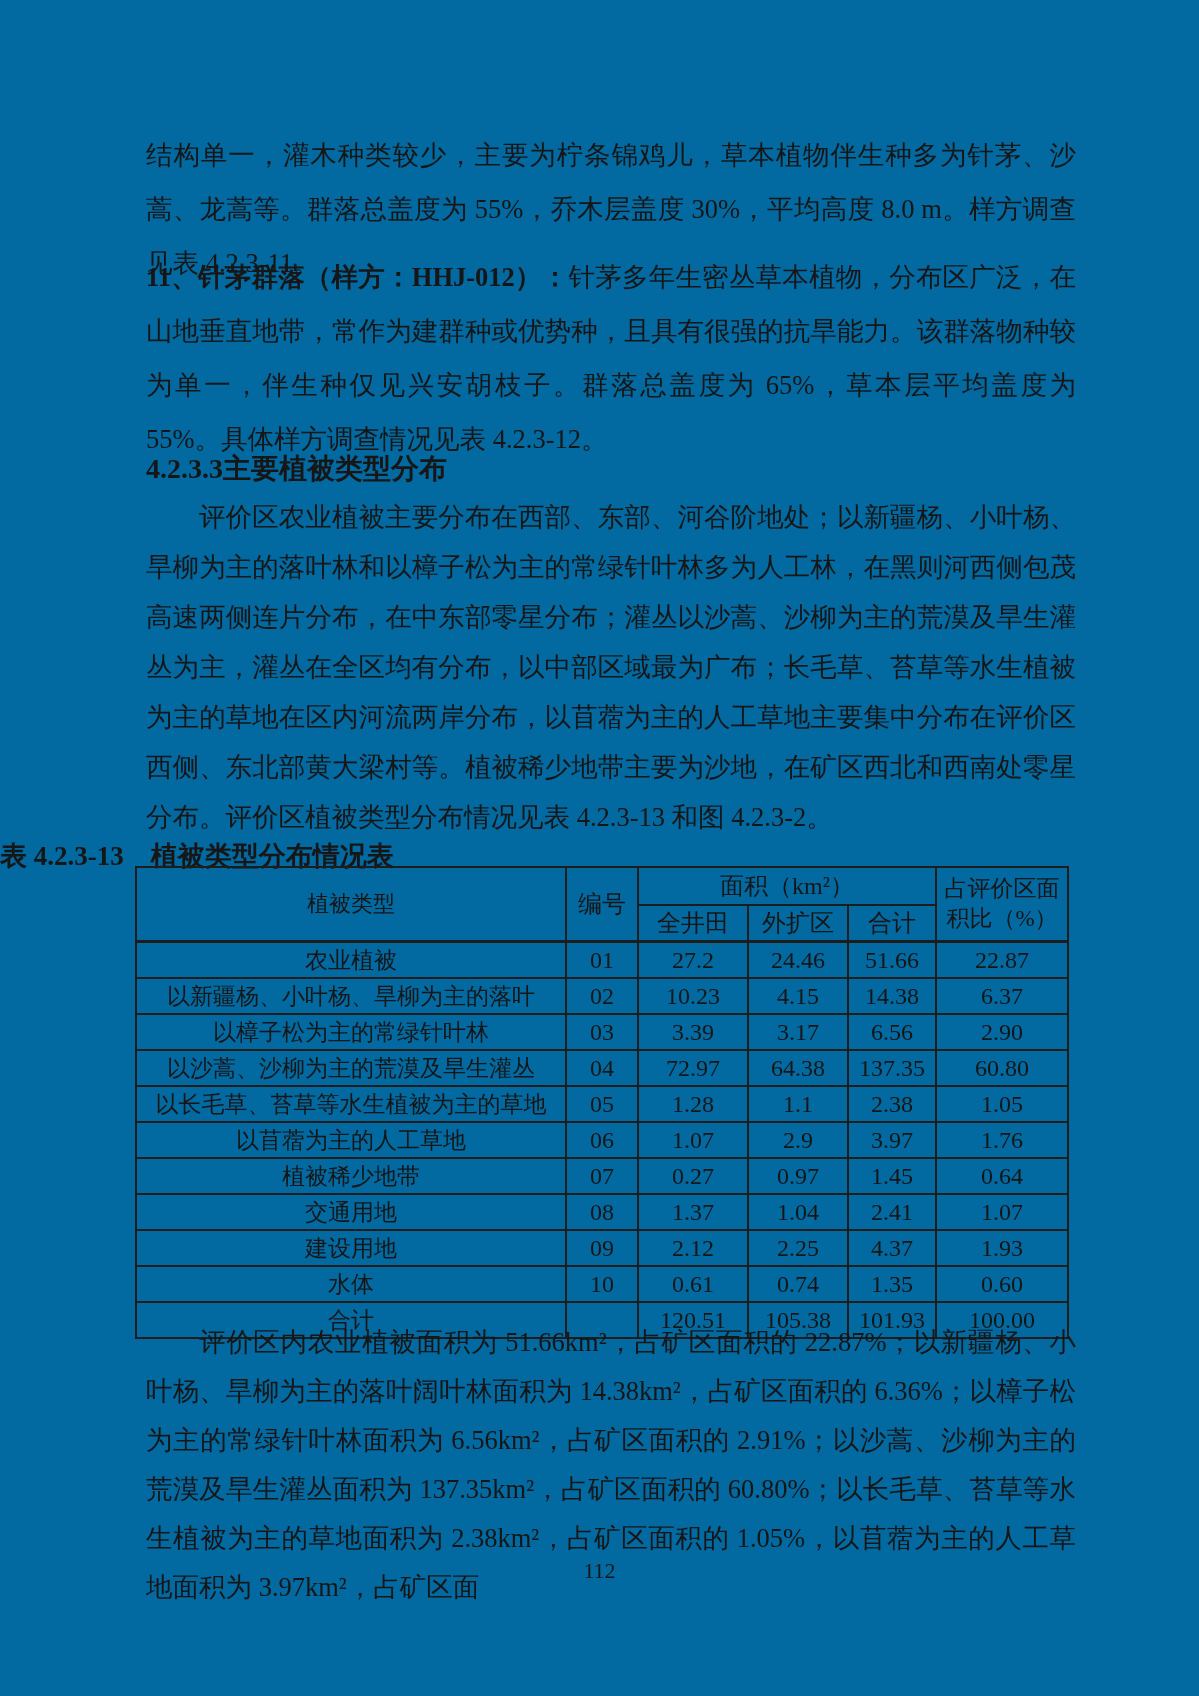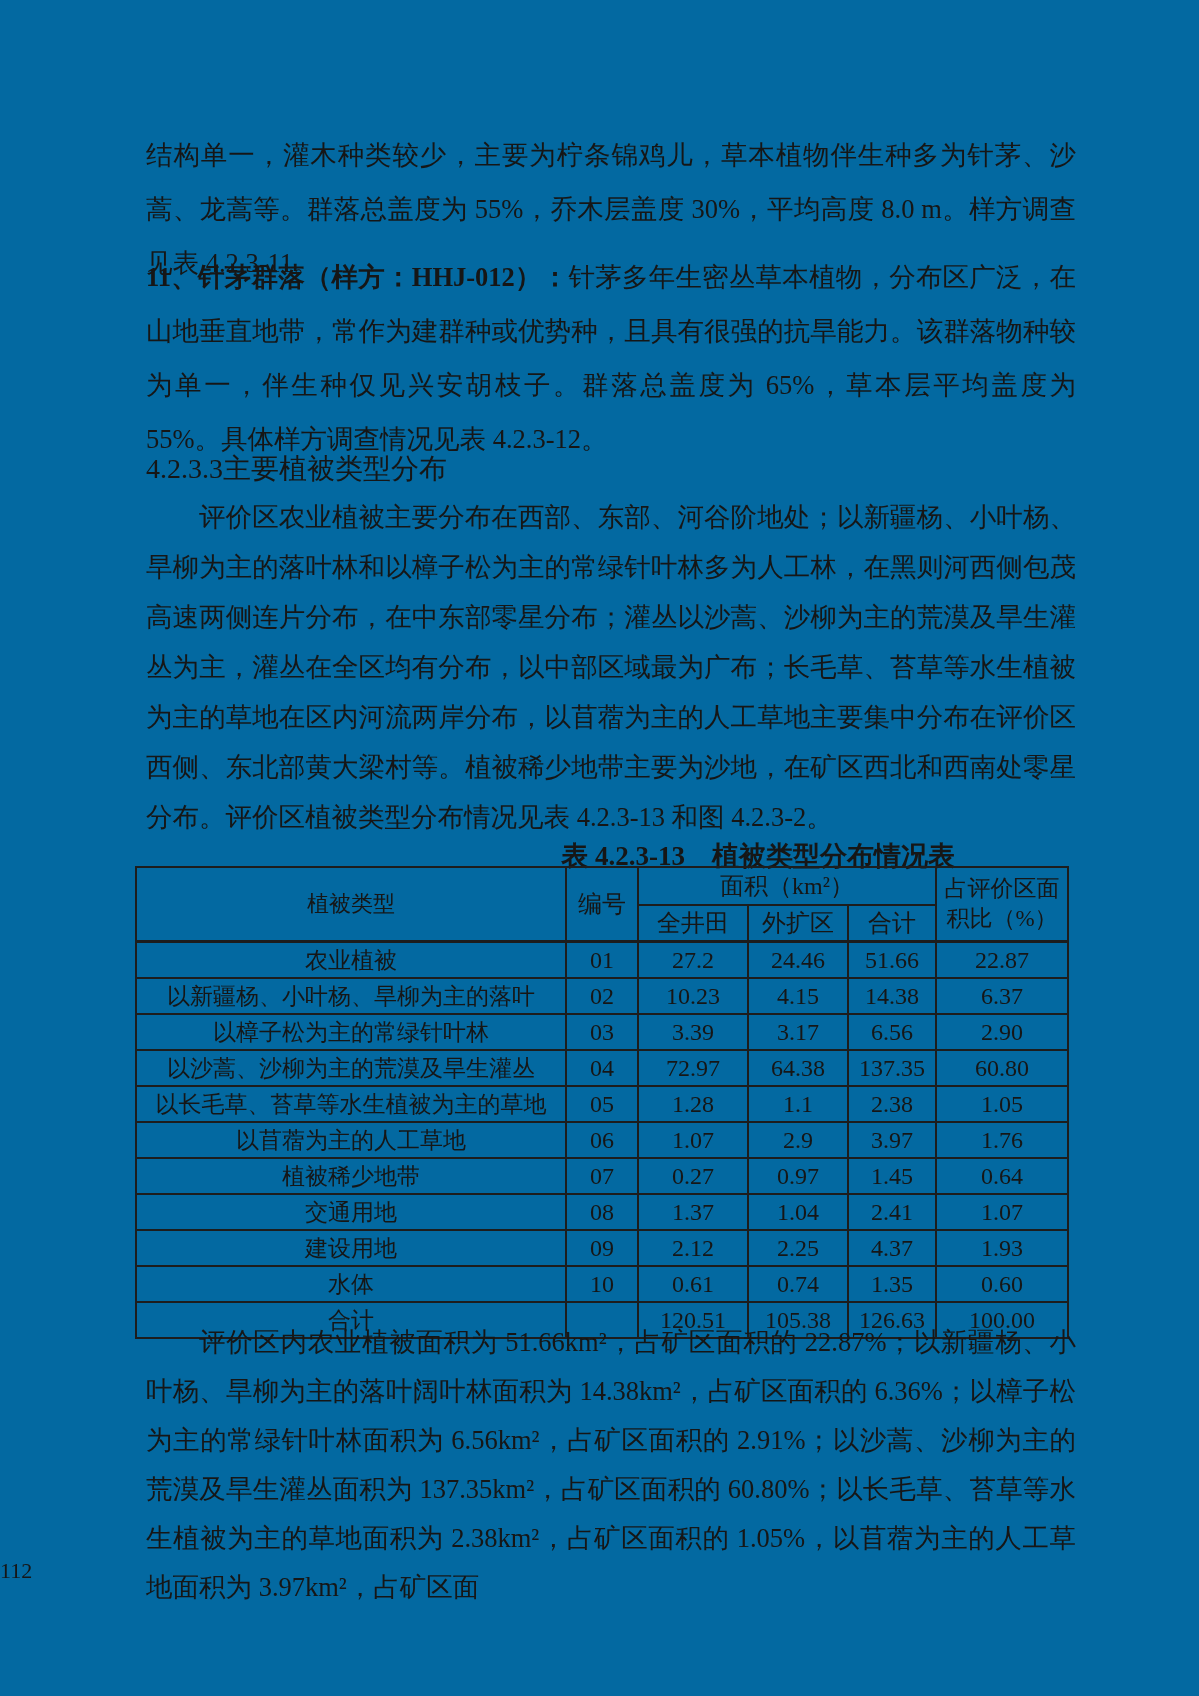--- a/index.html
+++ b/index.html
@@ -25,30 +25,30 @@
   .p1 { top: 128px; }
   .p2 { top: 250px; }
   .p2 strong { font-weight: bold; }
   .heading {
     position: absolute;
     top: 444px;
     left: 146px;
     width: 930px;
     margin: 0;
     font-size: 28px;
-    font-weight: normal;
+    font-weight: bold;
     line-height: 50px;
   }
   .p3 { top: 492px; line-height: 50px; }
   .caption {
     position: absolute;
     top: 836px;
     left: 0;
     width: 955px;
-    text-align: right;
+    text-align: left;
     font-weight: bold;
     font-size: 27px;
     line-height: 40px;
   }
   .veg-table {
     position: absolute;
     top: 866px;
     left: 135px;
     width: 932px;
     border-collapse: collapse;
@@ -68,21 +68,21 @@
   .veg-table thead tr:last-child th { height: 34px; }
   .veg-table .col-ratio { font-size: 23px; line-height: 30px; border-radius: 13px; }
   .veg-table .col-type-h { font-size: 22px; }
   .veg-table tbody td { height: 34px; font-size: 24px; }
   .veg-table tbody td:first-child { font-size: 23px; }
   .page-number {
     position: absolute;
     top: 1556px;
     left: 0;
     width: 1199px;
-    text-align: left;
+    text-align: center;
     font-size: 22px;
     line-height: 30px;
   }
   .p4 { top: 1318px; line-height: 49px; }
 </style>
 </head>
 <body>
 
 <div class="page">
 
@@ -197,21 +197,21 @@
           <td>0.61</td>
           <td>0.74</td>
           <td>1.35</td>
           <td>0.60</td>
         </tr>
         <tr>
           <td>合计</td>
           <td></td>
           <td>120.51</td>
           <td>105.38</td>
-          <td>126.63</td>
+          <td>101.93</td>
           <td>100.00</td>
         </tr>
       </tbody>
   </table>
 
   <p class="para p4 indent">评价区内农业植被面积为 51.66km²，占矿区面积的 22.87%；以新疆杨、小叶杨、旱柳为主的落叶阔叶林面积为 14.38km²，占矿区面积的 6.36%；以樟子松为主的常绿针叶林面积为 6.56km²，占矿区面积的 2.91%；以沙蒿、沙柳为主的荒漠及旱生灌丛面积为 137.35km²，占矿区面积的 60.80%；以长毛草、苔草等水生植被为主的草地面积为 2.38km²，占矿区面积的 1.05%，以苜蓿为主的人工草地面积为 3.97km²，占矿区面</p>
 
   <div class="page-number">112</div>
 
 </div>

